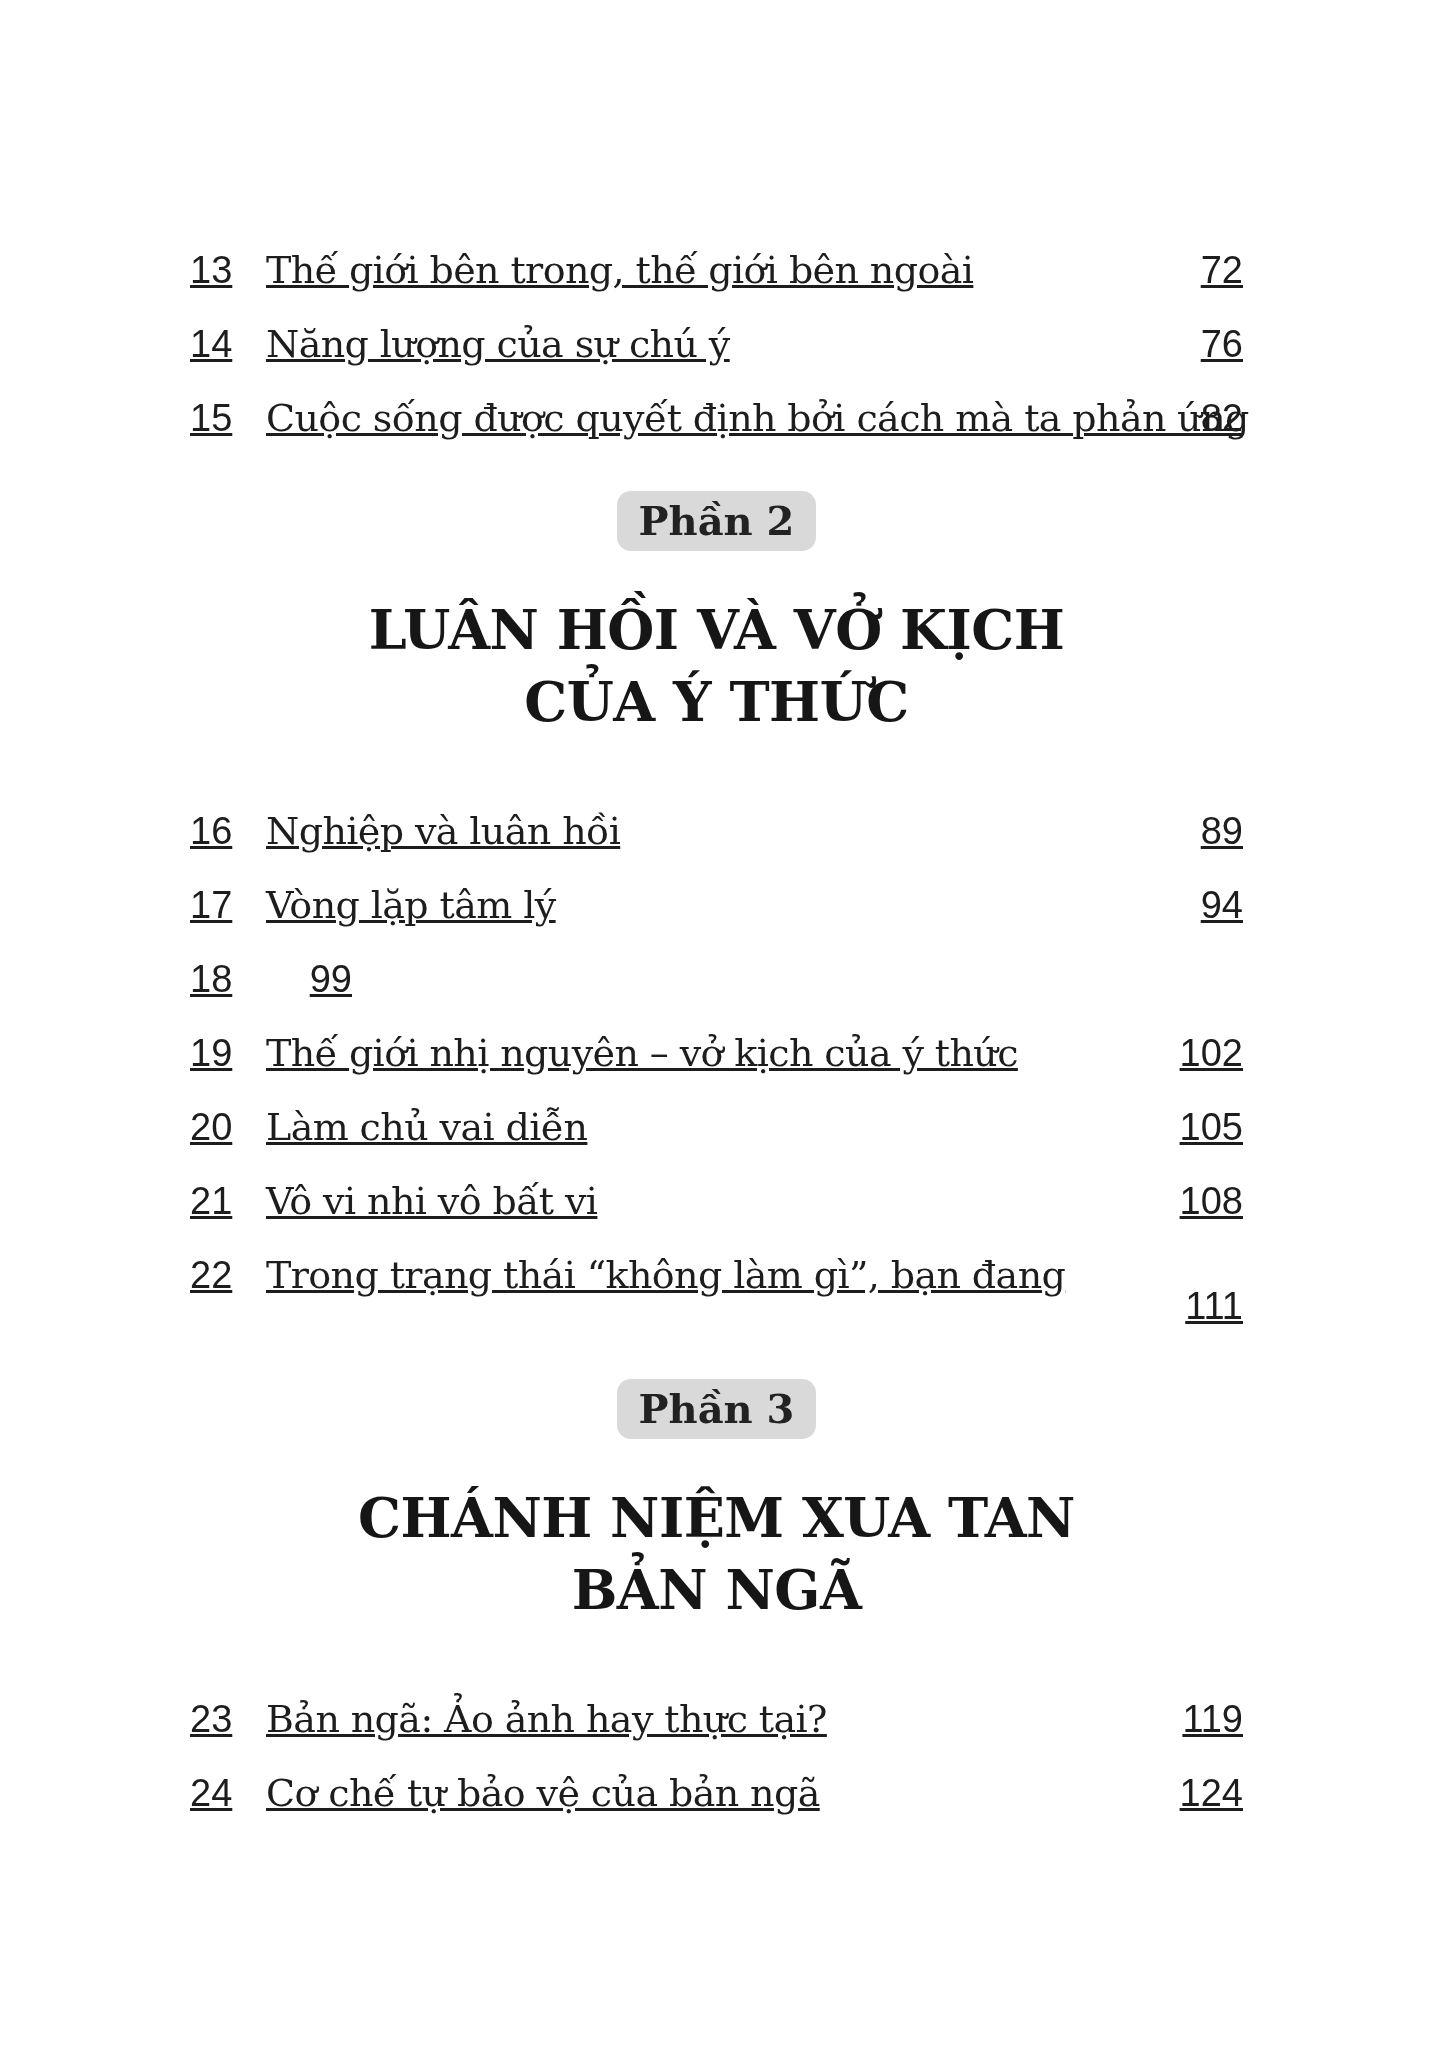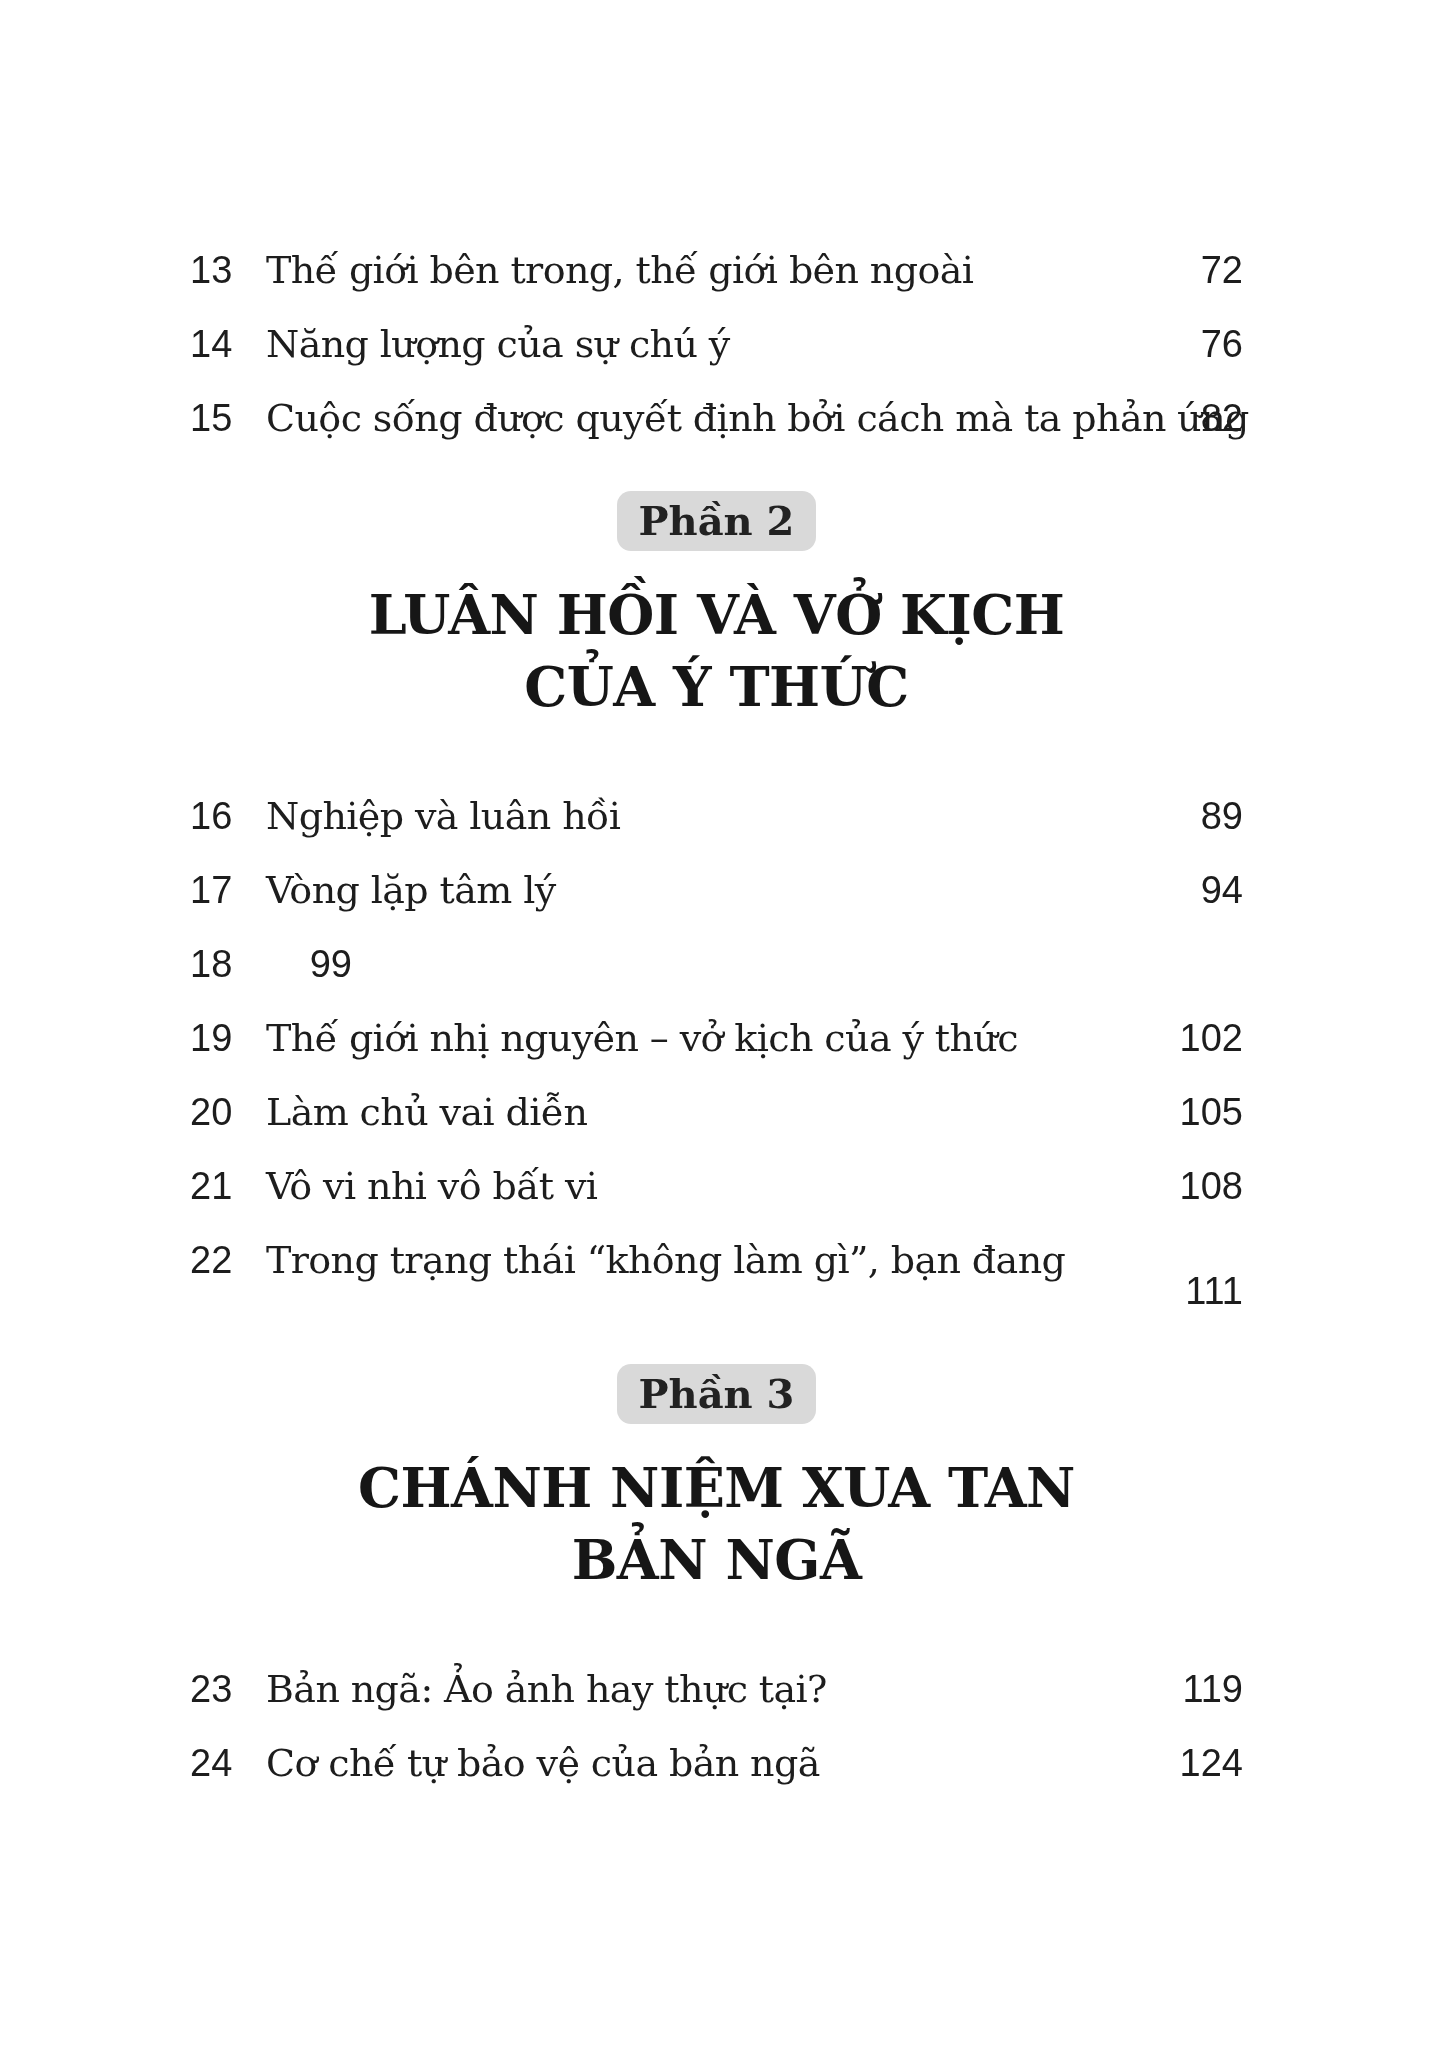--- a/index.html
+++ b/index.html
@@ -20,20 +20,21 @@
     overflow: hidden;
   }
   .toc-row {
     display: flex;
     align-items: baseline;
     font-size: 38px;
     line-height: 46px;
     letter-spacing: -0.6px;
     margin-bottom: 28px;
     white-space: nowrap;
+    text-decoration: underline;
   }
   .toc-row .num {
     flex: none;
     width: 50px;
     margin-right: 26px;
     font-family: "Liberation Sans", "DejaVu Sans", sans-serif;
     letter-spacing: 0;
     font-size: 38px;
   }
   .toc-row .title {
@@ -67,21 +68,21 @@
     display: inline-block;
     background: #d9d9d9;
     border-radius: 14px;
     padding: 5px 22px;
     font-weight: bold;
     font-size: 40px;
     line-height: 50px;
     color: #222222;
   }
   .part-title {
-    margin-top: 28px;
+    margin-top: 43px;
     font-weight: bold;
     font-size: 54px;
     line-height: 72px;
     letter-spacing: -0.5px;
     color: #161616;
   }
   .part-title .title-line {
     display: block;
   }
 </style>

